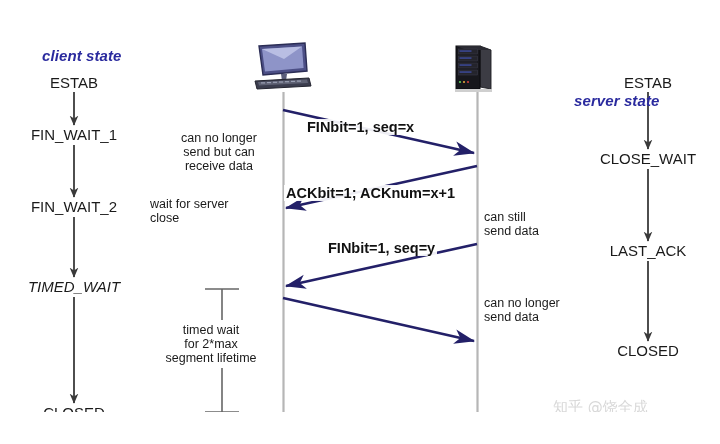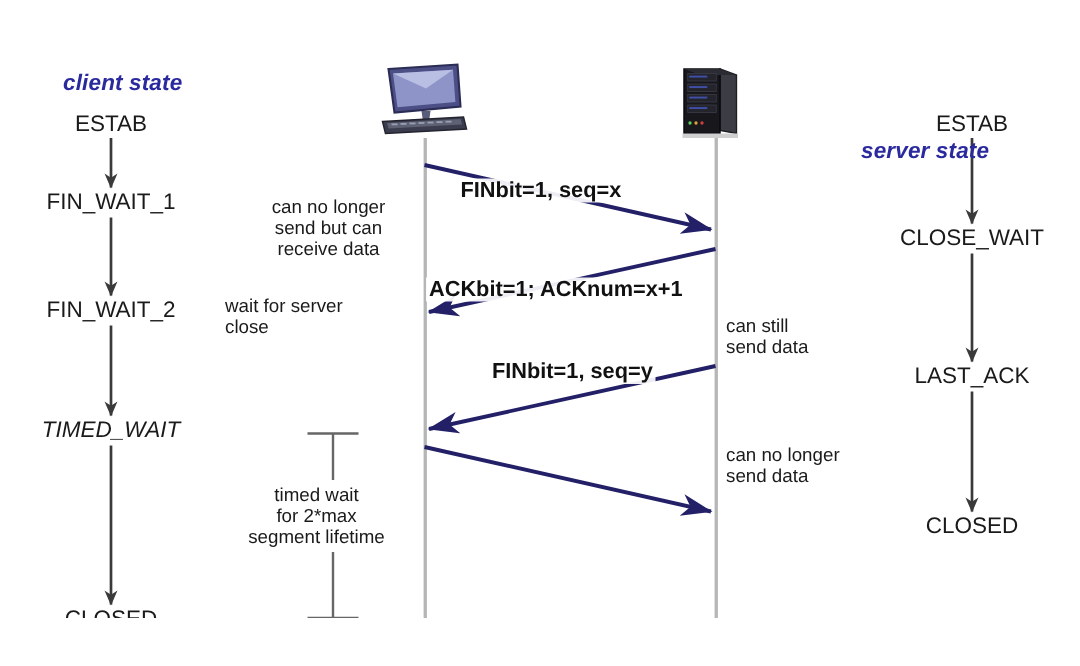--- a/index.html
+++ b/index.html
@@ -208,14 +208,15 @@
 send data</div>
 
   <div class="abs note center" style="left:160px; top:323px; width:102px;">timed wait
 for 2*max
 segment lifetime</div>
 
   <div class="abs msg-label" style="left:305px; top:119px;">FINbit=1, seq=x</div>
   <div class="abs msg-label" style="left:284px; top:185px;">ACKbit=1; ACKnum=x+1</div>
   <div class="abs msg-label" style="left:310px; top:240px;margin-left:16px;">FINbit=1, seq=y</div>
 
+  <div class="abs watermark" style="left:553px; top:398px;">知乎 @饶全成</div>
 
 </div>
 
 </body></html>

